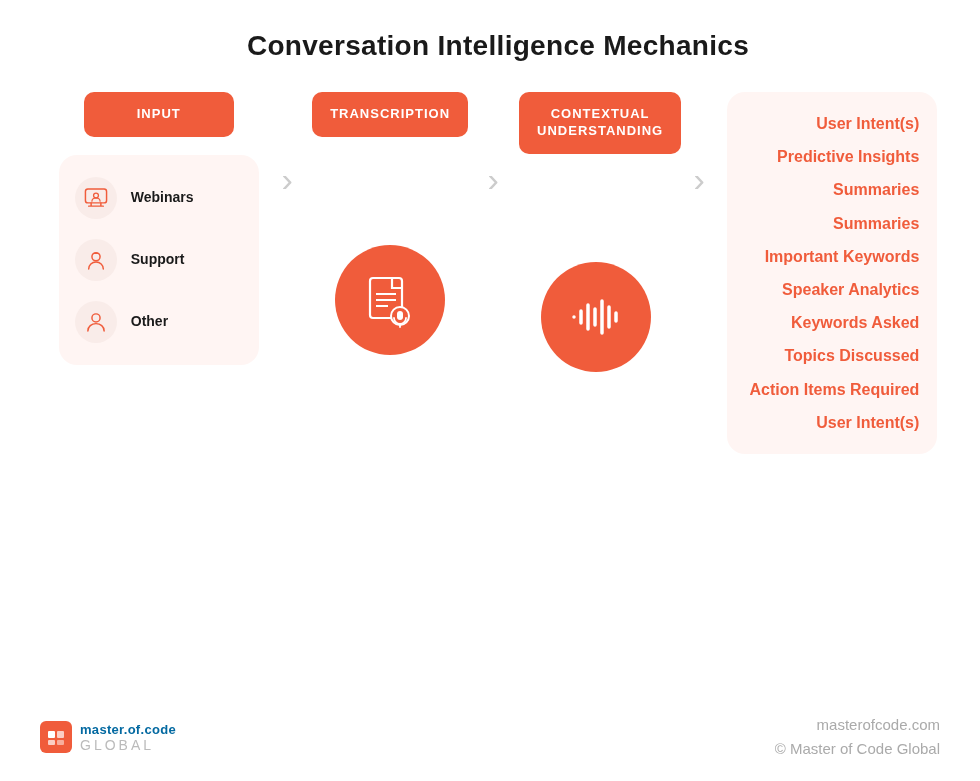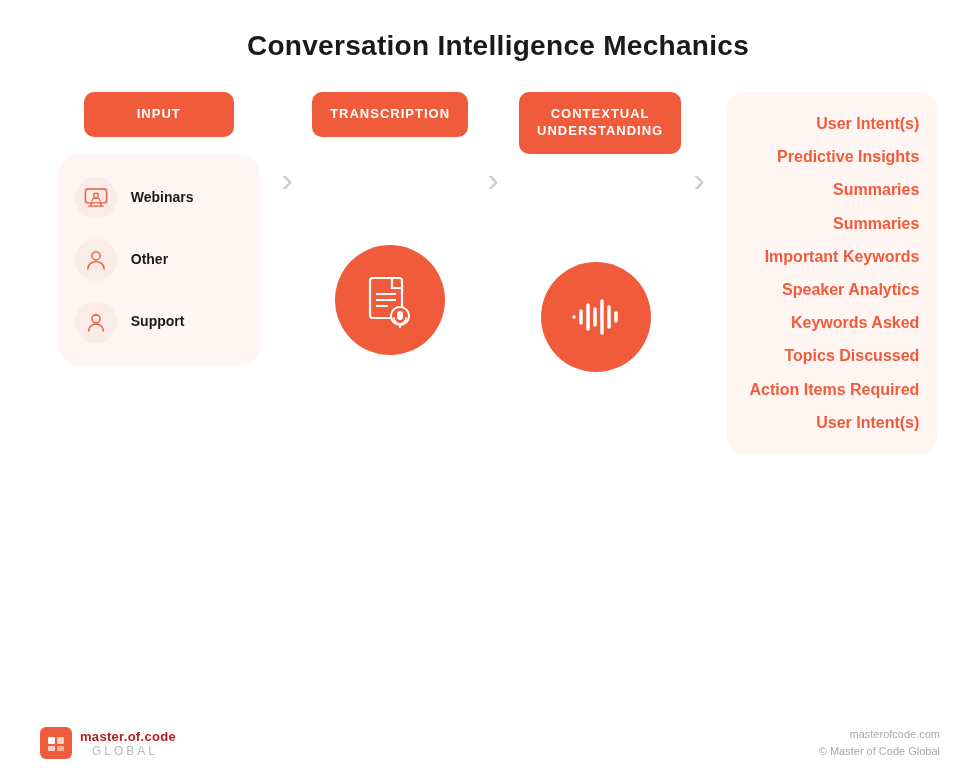--- a/index.html
+++ b/index.html
@@ -181,21 +181,21 @@
       display: flex;
       align-items: center;
       justify-content: center;
     }
     .brand-icon svg {
       width: 20px;
       height: 20px;
     }
     .footer-right {
       text-align: right;
-      font-size: 11px;
+      font-size: 15px;
       color: #aaa;
       line-height: 1.6;
     }
   </style>
 </head>
 <body>
 
 <div class="page">
 
   <h1 class="title">Conversation Intelligence Mechanics</h1>
@@ -217,36 +217,36 @@
             </svg>
           </div>
           <span class="input-label">Webinars</span>
         </div>
 
 
 
         <div class="input-item">
           <div class="input-icon">
             <svg viewBox="0 0 32 32" fill="none" xmlns="http://www.w3.org/2000/svg">
-              <circle cx="16" cy="11" r="5" stroke="#f05c3b" stroke-width="1.8" fill="none"></circle>
-              <path d="M6 27c0-5.5 4.5-9 10-9s10 3.5 10 9" stroke="#f05c3b" stroke-width="1.8" fill="none" stroke-linecap="round"></path>
-            </svg>
-          </div>
-          <span class="input-label">Other</span>
-        </div>
-
-        <div class="input-item">
-          <div class="input-icon">
-            <svg viewBox="0 0 32 32" fill="none" xmlns="http://www.w3.org/2000/svg">
               <circle cx="16" cy="12" r="5" stroke="#f05c3b" stroke-width="1.8" fill="none"></circle>
               <path d="M7 27c0-5 4-8.5 9-8.5s9 3.5 9 8.5" stroke="#f05c3b" stroke-width="1.8" fill="none" stroke-linecap="round"></path>
               <path d="M13 8h6" stroke="#f05c3b" stroke-width="1.3" stroke-linecap="round"></path>
             </svg>
           </div>
           <span class="input-label">Support</span>
+        </div>
+
+        <div class="input-item">
+          <div class="input-icon">
+            <svg viewBox="0 0 32 32" fill="none" xmlns="http://www.w3.org/2000/svg">
+              <circle cx="16" cy="11" r="5" stroke="#f05c3b" stroke-width="1.8" fill="none"></circle>
+              <path d="M6 27c0-5.5 4.5-9 10-9s10 3.5 10 9" stroke="#f05c3b" stroke-width="1.8" fill="none" stroke-linecap="round"></path>
+            </svg>
+          </div>
+          <span class="input-label">Other</span>
         </div>
 
       </div>
     </div>
 
     <div class="arrow-col">
       <span class="chevron">›</span>
     </div>
 
     <div class="column trans-col">
@@ -314,22 +314,22 @@
     <div class="brand-logo">
       <div class="brand-icon">
         <svg viewBox="0 0 20 20" fill="none" xmlns="http://www.w3.org/2000/svg">
           <rect x="2" y="4" width="7" height="7" rx="1" fill="white"></rect>
           <rect x="11" y="4" width="7" height="7" rx="1" fill="white" opacity="0.7"></rect>
           <rect x="2" y="13" width="7" height="5" rx="1" fill="white" opacity="0.7"></rect>
           <rect x="11" y="13" width="7" height="5" rx="1" fill="white" opacity="0.5"></rect>
         </svg>
       </div>
       <div>
-        <div style="font-size:13px;font-weight:700;color:#b91c1c;letter-spacing:0.3px;">master.of.code</div>
-        <div style="font-size:12px;color:#bbb;letter-spacing:3px;margin-left:12px;">GLOBAL</div>
+        <div style="font-size:13px;font-weight:700;color:#0369a1;letter-spacing:0.3px;">master.of.code</div>
+        <div style="font-size:14px;color:#bbb;letter-spacing:3px;">GLOBAL</div>
       </div>
     </div>
     <div class="footer-right">
       <div>masterofcode.com</div>
       <div>© Master of Code Global</div>
     </div>
   </div>
 
 </div>
 

